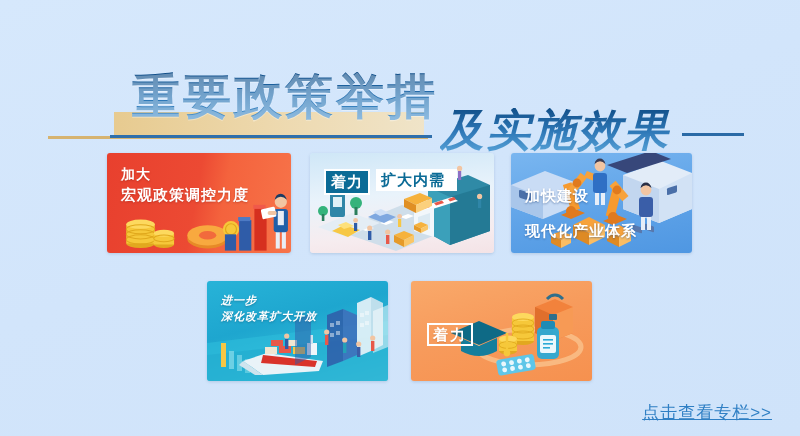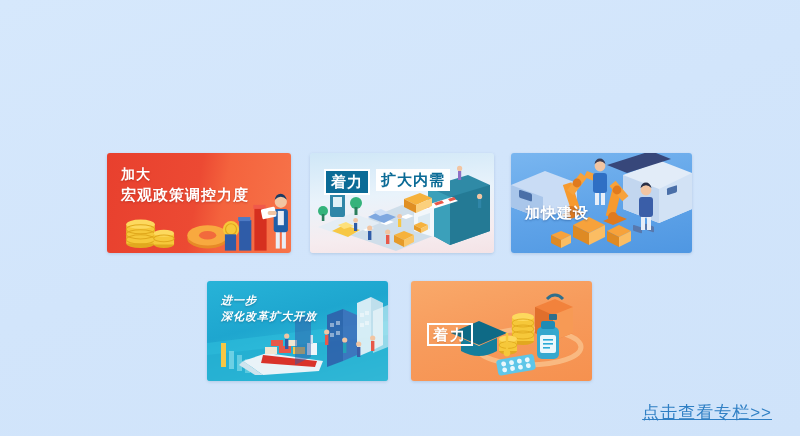--- a/index.html
+++ b/index.html
@@ -122,21 +122,21 @@
     padding: 3px 5px 4px 5px;
     border: 2px solid #ffffff;
     line-height: 1;
   }
   #card-demand .tag2 {
     position: absolute; z-index: 6;
     left: 66px; top: 16px;
     background: #ffffff;
     color: #0b6b96;
     font-size: 15px; font-weight: bold; letter-spacing: 1px;
-    padding: 3px 5px 4px 5px;
+    padding: 3px 12px 4px 5px;
     line-height: 1;
   }
 
   
   #card-industry {
     left: 511px; top: 153px; width: 181px; height: 100px;
     background: linear-gradient(170deg, #79b6f0 0%, #5fa3e8 55%, #4f97e2 100%);
   }
   #card-industry .card-text {
     left: 14px; bottom: 13px; top: auto; color: #ffffff; font-size: 15px;
@@ -192,20 +192,28 @@
 
   
   .art { position: absolute; inset: 0; z-index: 2; }
   .art * { position: absolute; }
 </style>
 </head>
 <body>
 
 <div id="banner">
 
+  <div id="title-block">
+    <div class="gold-bar"></div>
+    <div class="gold-rule"></div>
+    <div class="blue-underline"></div>
+    <div class="blue-rule-right"></div>
+    <div class="title-main">重要政策举措</div>
+    <div class="title-sub">及实施效果</div>
+  </div>
 
   <div class="card" id="card-policy">
     <svg class="art" viewBox="0 0 181 100" preserveAspectRatio="none">
 
       <g>
         <ellipse cx="33" cy="89" rx="14" ry="4.5" fill="#e2a81f"></ellipse>
         <rect x="19" y="70" width="28" height="19" fill="#f6c83a"></rect>
         <ellipse cx="33" cy="70" rx="14" ry="4.5" fill="#fdd95e"></ellipse>
         <ellipse cx="33" cy="75" rx="14" ry="4.5" fill="none" stroke="#e0a81c" stroke-width="1"></ellipse>
         <ellipse cx="33" cy="80" rx="14" ry="4.5" fill="none" stroke="#e0a81c" stroke-width="1"></ellipse>
@@ -408,20 +416,21 @@
       <g>
         <rect x="130" y="62" width="4" height="15" fill="#e7eef8"></rect>
         <rect x="136" y="62" width="4" height="15" fill="#e7eef8"></rect>
         <rect x="128" y="44" width="14" height="20" rx="3" fill="#3a5ea8"></rect>
         <circle cx="135" cy="37" r="5.4" fill="#f2c5a2"></circle>
         <path d="M129.5 35 q5.5 -5.5 11 0 q-1.5 -5.5 -5.5 -5.5 q-4.5 0 -5.5 5.5z" fill="#2a2f45"></path>
       </g>
     </svg>
     <div class="card-text">
       <span class="l1">加快建设</span>
+      <span class="l2">现代化产业体系</span>
     </div>
   </div>
 
   <div class="card" id="card-reform">
     <svg class="art" viewBox="0 0 181 100" preserveAspectRatio="none">
 
       <path d="M0 62 L181 40 L181 100 L0 100 Z" fill="#2fc0dd" opacity=".55"></path>
       <path d="M0 74 L181 54 L181 100 L0 100 Z" fill="#1fa7cc" opacity=".45"></path>
 
       <rect x="14" y="62" width="5" height="24" fill="#f7c744"></rect>

